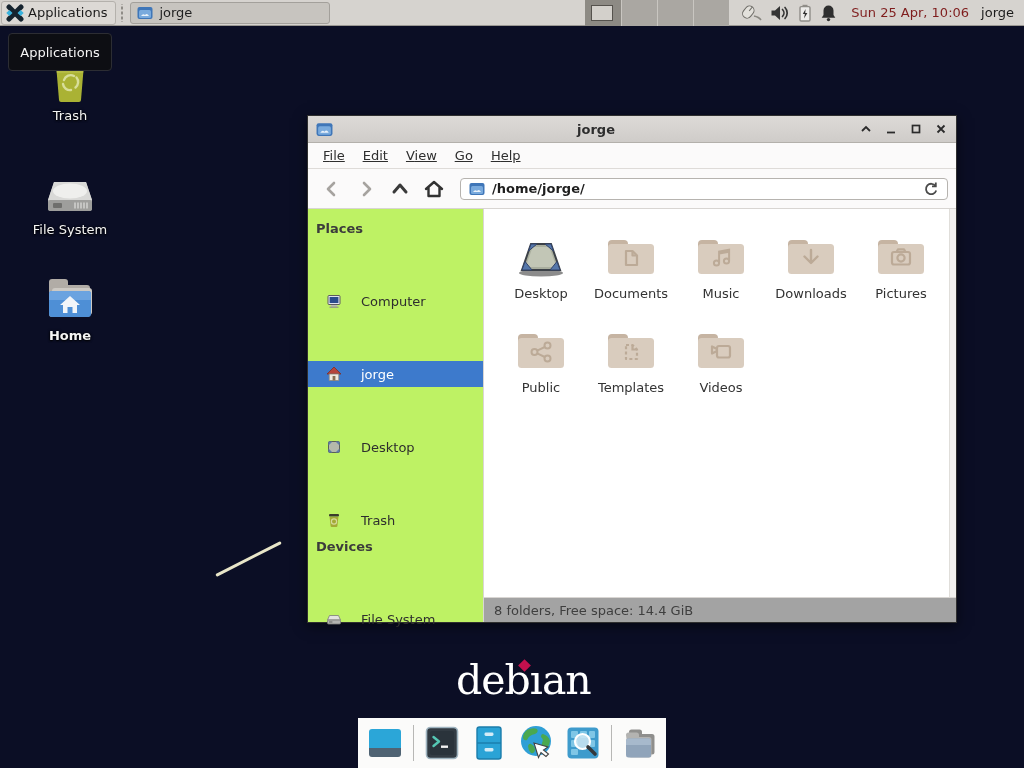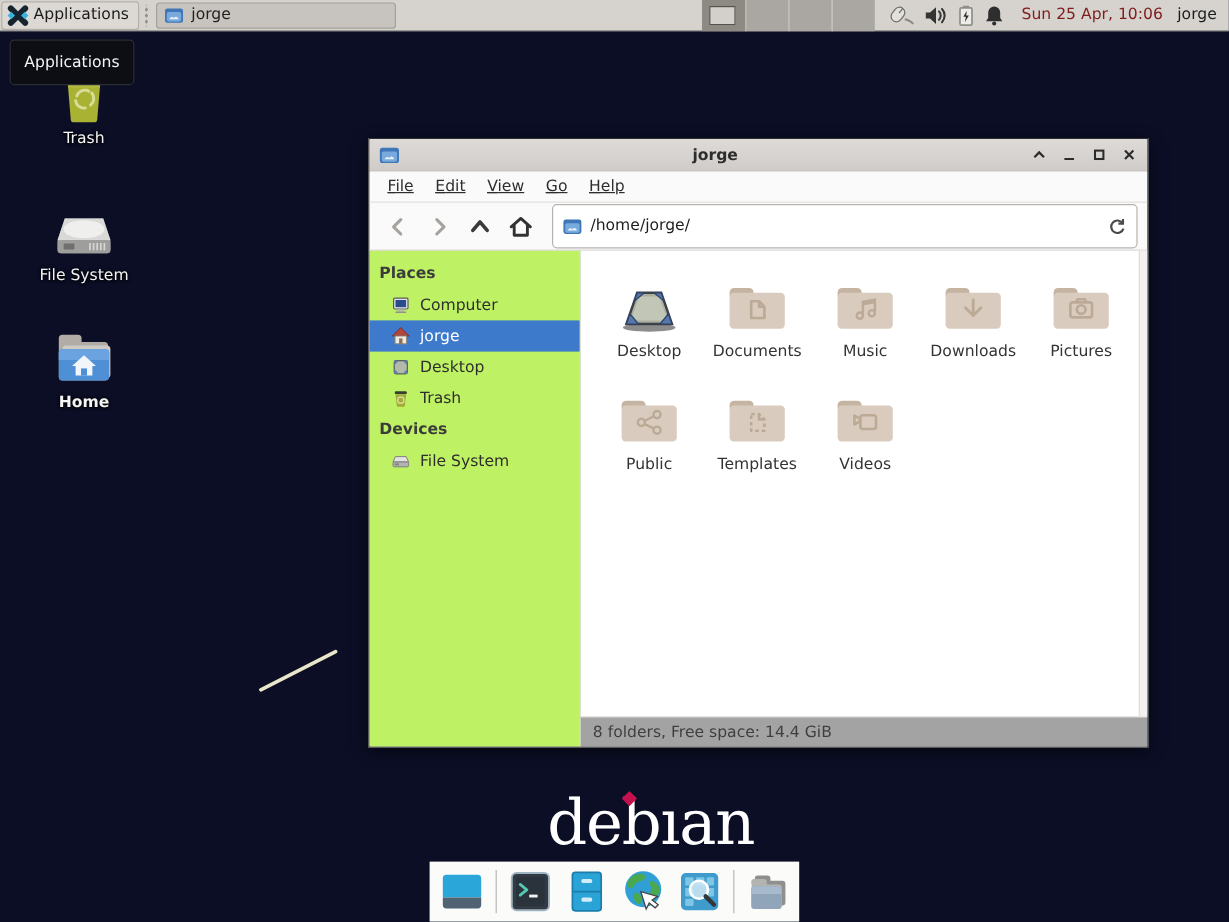--- a/index.html
+++ b/index.html
@@ -51,21 +51,21 @@
   .dicon { position:absolute; width:96px; left:22px; text-align:center; z-index:10; }
   .dicon .ic { height:50px; display:flex; align-items:flex-end; justify-content:center; }
   .dicon .lbl { margin-top:6px; color:#f4f4f4; text-shadow:0 1px 2px #000, 0 0 3px #000; }
   
   .artifact-line { position:absolute; left:216px; top:574px; width:73px; height:3px;
     background:#e9e6c9; transform:rotate(-27deg); transform-origin:left center;
     border-radius:2px; z-index:5; }
   
   .debian { position:absolute; left:456px; top:660px; z-index:4; }
   .debian .txt { font-family:"DejaVu Serif","Liberation Serif",serif;
-    font-size:52px; color:#fff; letter-spacing:-1px; line-height:1; }
+    font-size:41px; color:#fff; letter-spacing:-1px; line-height:1; }
   .debian .dot { position:absolute; left:64px; top:1px; width:9px; height:9px;
     background:#c4104d; transform:rotate(45deg); }
   
   .dock { position:absolute; left:358px; top:718px; width:308px; height:50px;
     background:#fbfbfa; display:flex; align-items:center; justify-content:center;
     gap:9px; z-index:40; }
   .dock .sep { width:1px; height:36px; background:#b7b7b5; }
   .dock .ditem { width:38px; height:38px; display:flex; align-items:center; justify-content:center; }
   
   .window { position:absolute; left:307px; top:115px; width:650px; height:508px;
@@ -77,30 +77,30 @@
   .winbtns { display:flex; align-items:center; gap:11px; }
   .winbtn { width:14px; height:14px; display:flex; align-items:center; justify-content:center; }
   .menubar { height:26px; background:#fbfafa; border-bottom:1px solid #dedbd8;
     display:flex; align-items:center; padding-left:6px; }
   .menu-item { padding:4px 9px; color:#2e2e2e;text-decoration:underline; }
   .menu-item .mn { text-decoration:underline; }
   .toolbar { height:40px; background:#fbfafa; border-bottom:1px solid #d8d5d2;
     display:flex; align-items:center; padding:0 8px; gap:2px; }
   .tool-btn { width:32px; height:30px; display:flex; align-items:center; justify-content:center;
     border-radius:3px; }
-  .pathbar { flex:1; height:37px; margin-left:8px; background:#fff;
+  .pathbar { flex:1; height:22px; margin-left:8px; background:#fff;
     border:1px solid #b6b3af; border-radius:4px; display:flex; align-items:center;
-    padding:0 8px; gap:7px; }
+    padding:0 8px; gap:7px;font-weight:bold; }
   .pathbar .ptext { flex:1; color:#1e1e1e; }
   .win-body { flex:1; display:flex; min-height:0; }
   .sidebar { width:176px; background:#bef264; border-right:1px solid #d9d6d3;
     padding-top:6px; }
   .side-header { font-weight:bold; color:#3c3c3c; padding:6px 8px 5px 8px; }
-  .side-item { height:26px; display:flex; align-items:center; gap:8px; padding-left:18px;
-    color:#2e2e2e; }
+  .side-item { height:26px; display:flex; align-items:center; gap:19px; padding-left:18px;
+    color:#2e2e2e;margin-top:47px; }
   .side-item.selected { background:#3d7acc; color:#fff; }
   .main-col { flex:1; display:flex; flex-direction:column; min-width:0; }
   .files { flex:1; background:#fff; position:relative;
     padding:12px 0 0 12px; display:flex; flex-wrap:wrap; align-content:flex-start; }
   .fcell { width:90px; height:94px; display:flex; flex-direction:column; align-items:center; }
   .fcell .fic { height:58px; display:flex; align-items:flex-end; justify-content:center; }
   .fcell .fname { margin-top:7px; color:#333; }
   .vscroll { position:absolute; right:0; top:0; bottom:0; width:7px;
     background:#f2f1ef; border-left:1px solid #e0deda; }
   .statusbar { height:25px; background:#a3a3a3; border-top:1px solid #d9d6d3;

